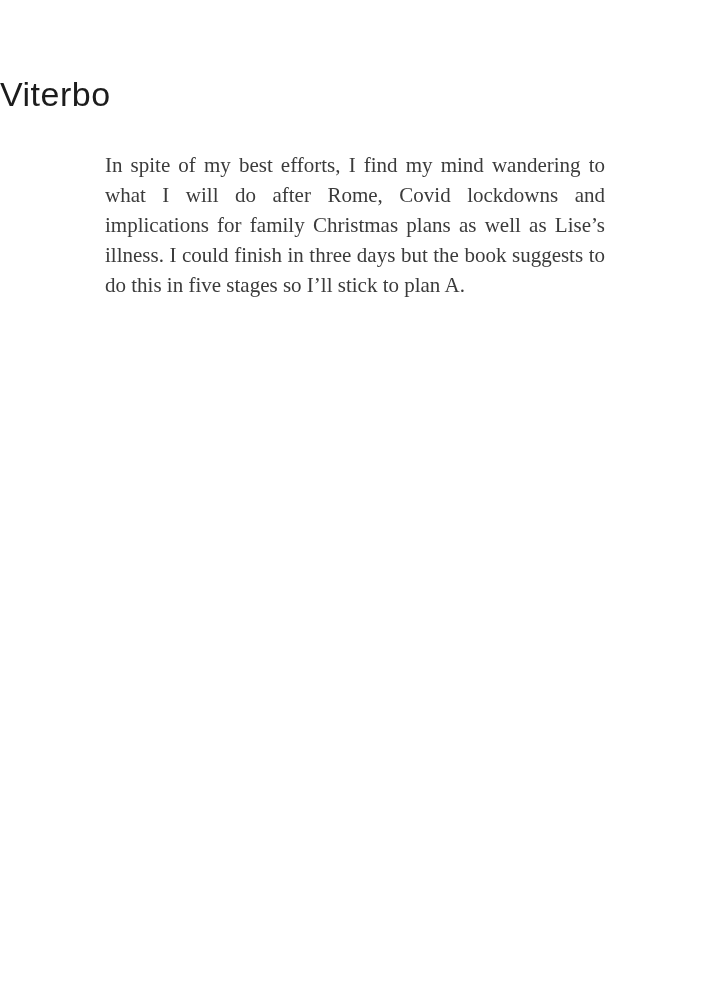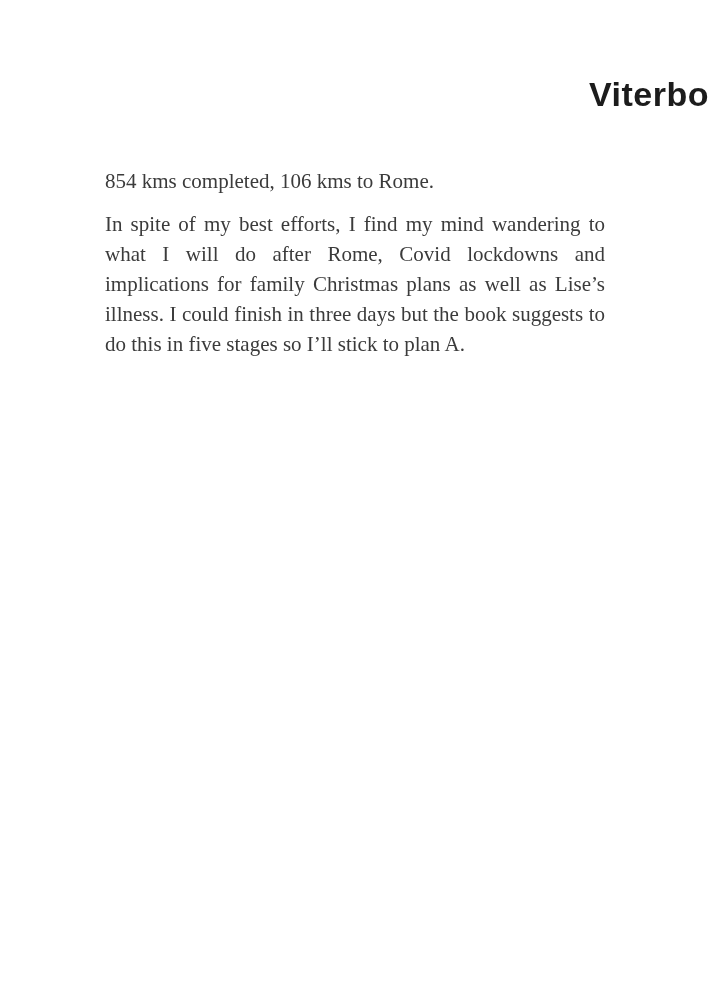--- a/index.html
+++ b/index.html
@@ -12,24 +12,24 @@
     background: #ffffff;
     overflow: hidden;
   }
   .page {
     position: relative;
     width: 709px;
     height: 992px;
     background: #ffffff;
   }
   .chapter-title {
-    margin: 72px 0 48px 0;
-    text-align: right;
+    margin: 72px 0 32px 0;
+    text-align: left;
     font-family: "Liberation Sans", "DejaVu Sans", sans-serif;
-    font-weight: 700;
+    font-weight: 400;
     font-size: 34px;
     line-height: 1.35;
     letter-spacing: 0.5px;
     color: #1c1c1c;
   }
   .content {
     padding: 0 104px 0 105px;
   }
   .content p {
     margin: 0 0 13px 0;
@@ -41,17 +41,16 @@
     text-justify: inter-word;
   }
 </style>
 </head>
 <body>
 
 <div class="page">
   <h1 class="chapter-title">Viterbo</h1>
 
   <div class="content">
-    <p>854 kms completed, 106 kms to Rome.</p>
     <p>In spite of my best efforts, I find my mind wandering to what I will do after Rome, Covid lockdowns and implications for family Christmas plans as well as Lise’s illness. I could finish in three days but the book suggests to do this in five stages so I’ll stick to plan A.</p>
   </div>
 
 </div>
 
 </body></html>

